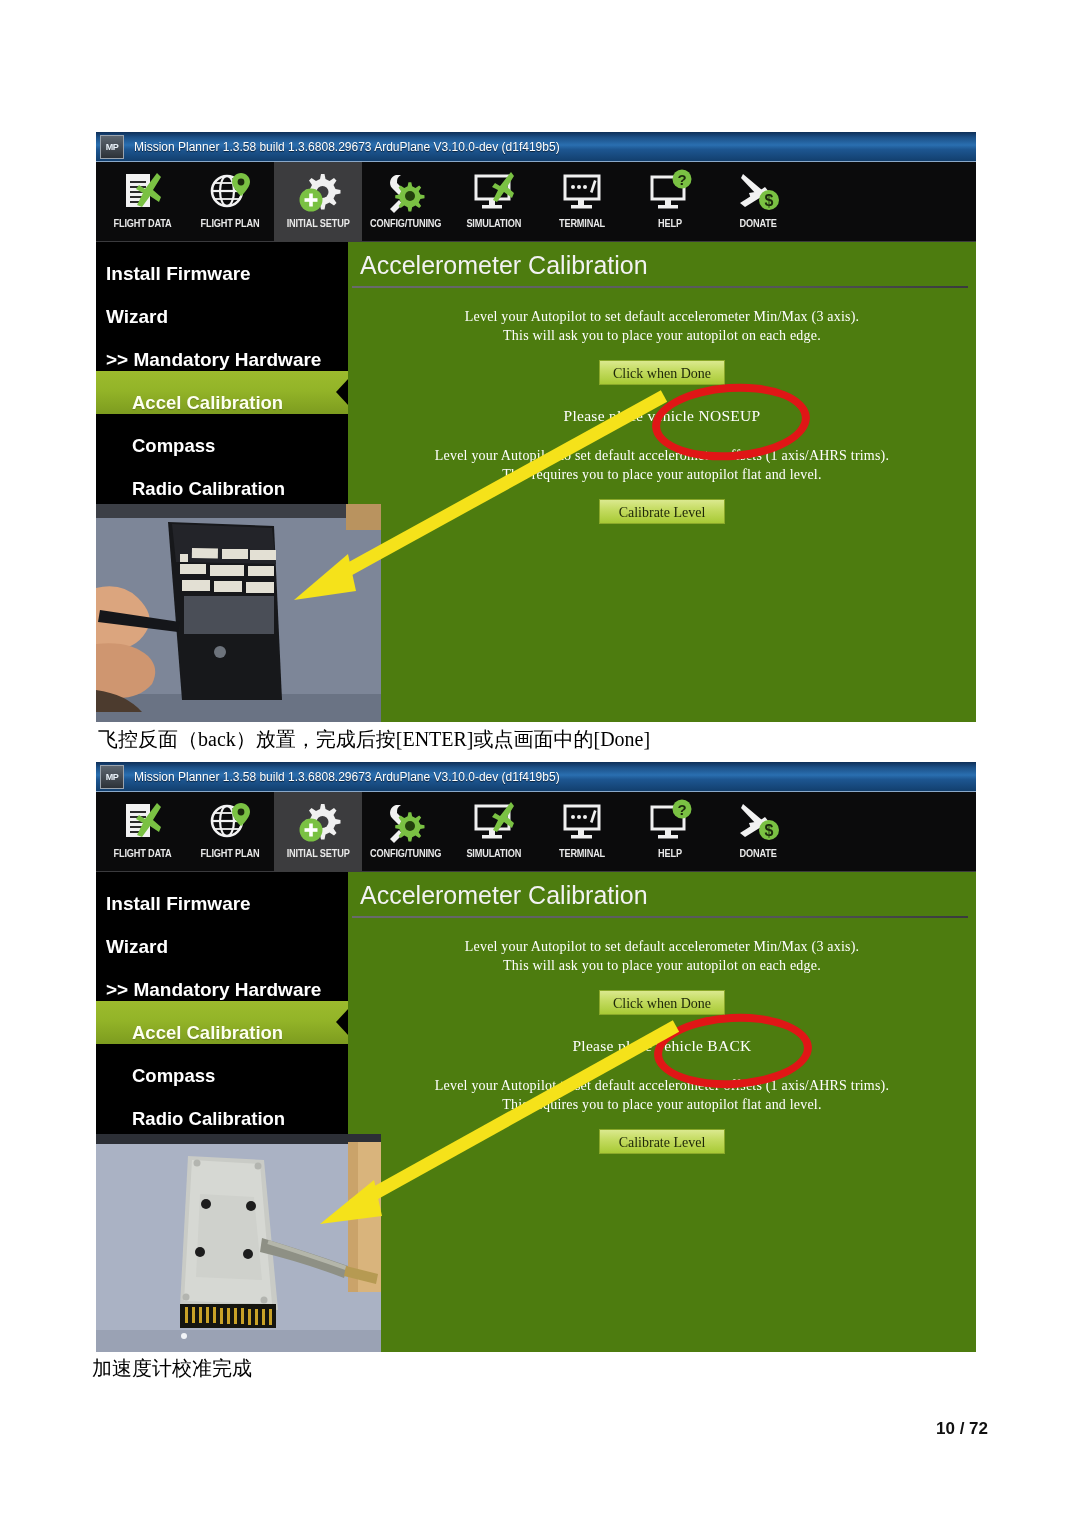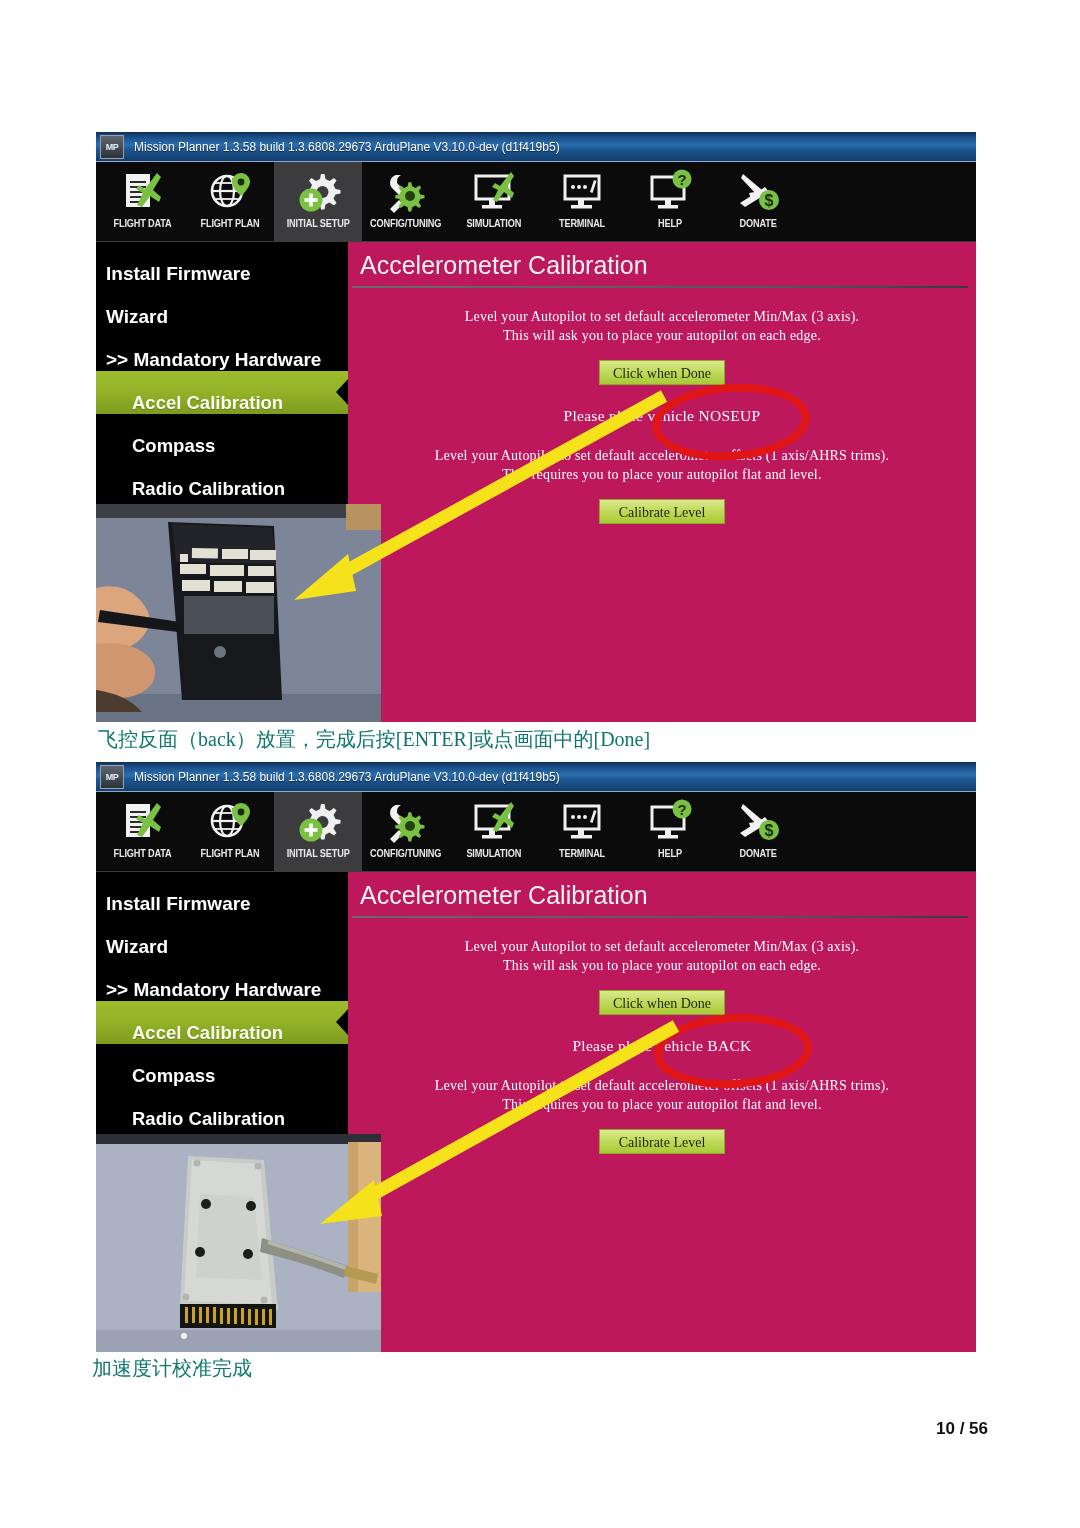--- a/index.html
+++ b/index.html
@@ -136,21 +136,21 @@
     right: -1px;
     top: 7px;
     width: 0; height: 0;
     border-top: 14px solid transparent;
     border-bottom: 14px solid transparent;
     border-right: 13px solid #000000;
   }
 
   .content {
     flex: 1;
-    background: #be185d;
+    background: #4d7c0f;
     position: relative;
     overflow: hidden;
   }
   .content-title {
     color: #f2f2f2;
     font-family: "Liberation Sans", sans-serif;
     font-size: 25px;
     padding: 9px 0 0 12px;
   }
   .content-rule {
@@ -208,21 +208,21 @@
     border: 7px solid #e01616;
     border-radius: 50%;
     pointer-events: none;
   }
   
   .yellow-arrow { position: absolute; pointer-events: none; }
 
   
   .caption {
     position: absolute;
-    color: #0f766e;
+    color: #000000;
     font-family: "Liberation Serif", serif;
     font-size: 20px;
     white-space: nowrap;
   }
   #caption-1 { left: 98px; top: 726px; }
   #caption-2 { left: 92px; top: 1355px; }
 
   .page-number {
     position: absolute;
     right: 92px;
@@ -656,13 +656,13 @@
   <div class="red-circle" style="left:558px; top:252px; width:142px; height:58px; transform:rotate(-3deg); border-width:8px;"></div>
 
   <svg class="yellow-arrow" style="left:208px; top:256px; width:380px; height:210px;" viewBox="0 0 380 210">
     <line x1="372" y1="8" x2="48" y2="188" stroke="#f5e21a" stroke-width="13"></line>
     <polygon points="16,206 70,162 78,198" fill="#f5e21a"></polygon>
   </svg>
 </div>
 
 <div class="caption" id="caption-2">加速度计校准完成</div>
 
-<div class="page-number">10 / 56</div>
+<div class="page-number">10 / 72</div>
 
 </body></html>

